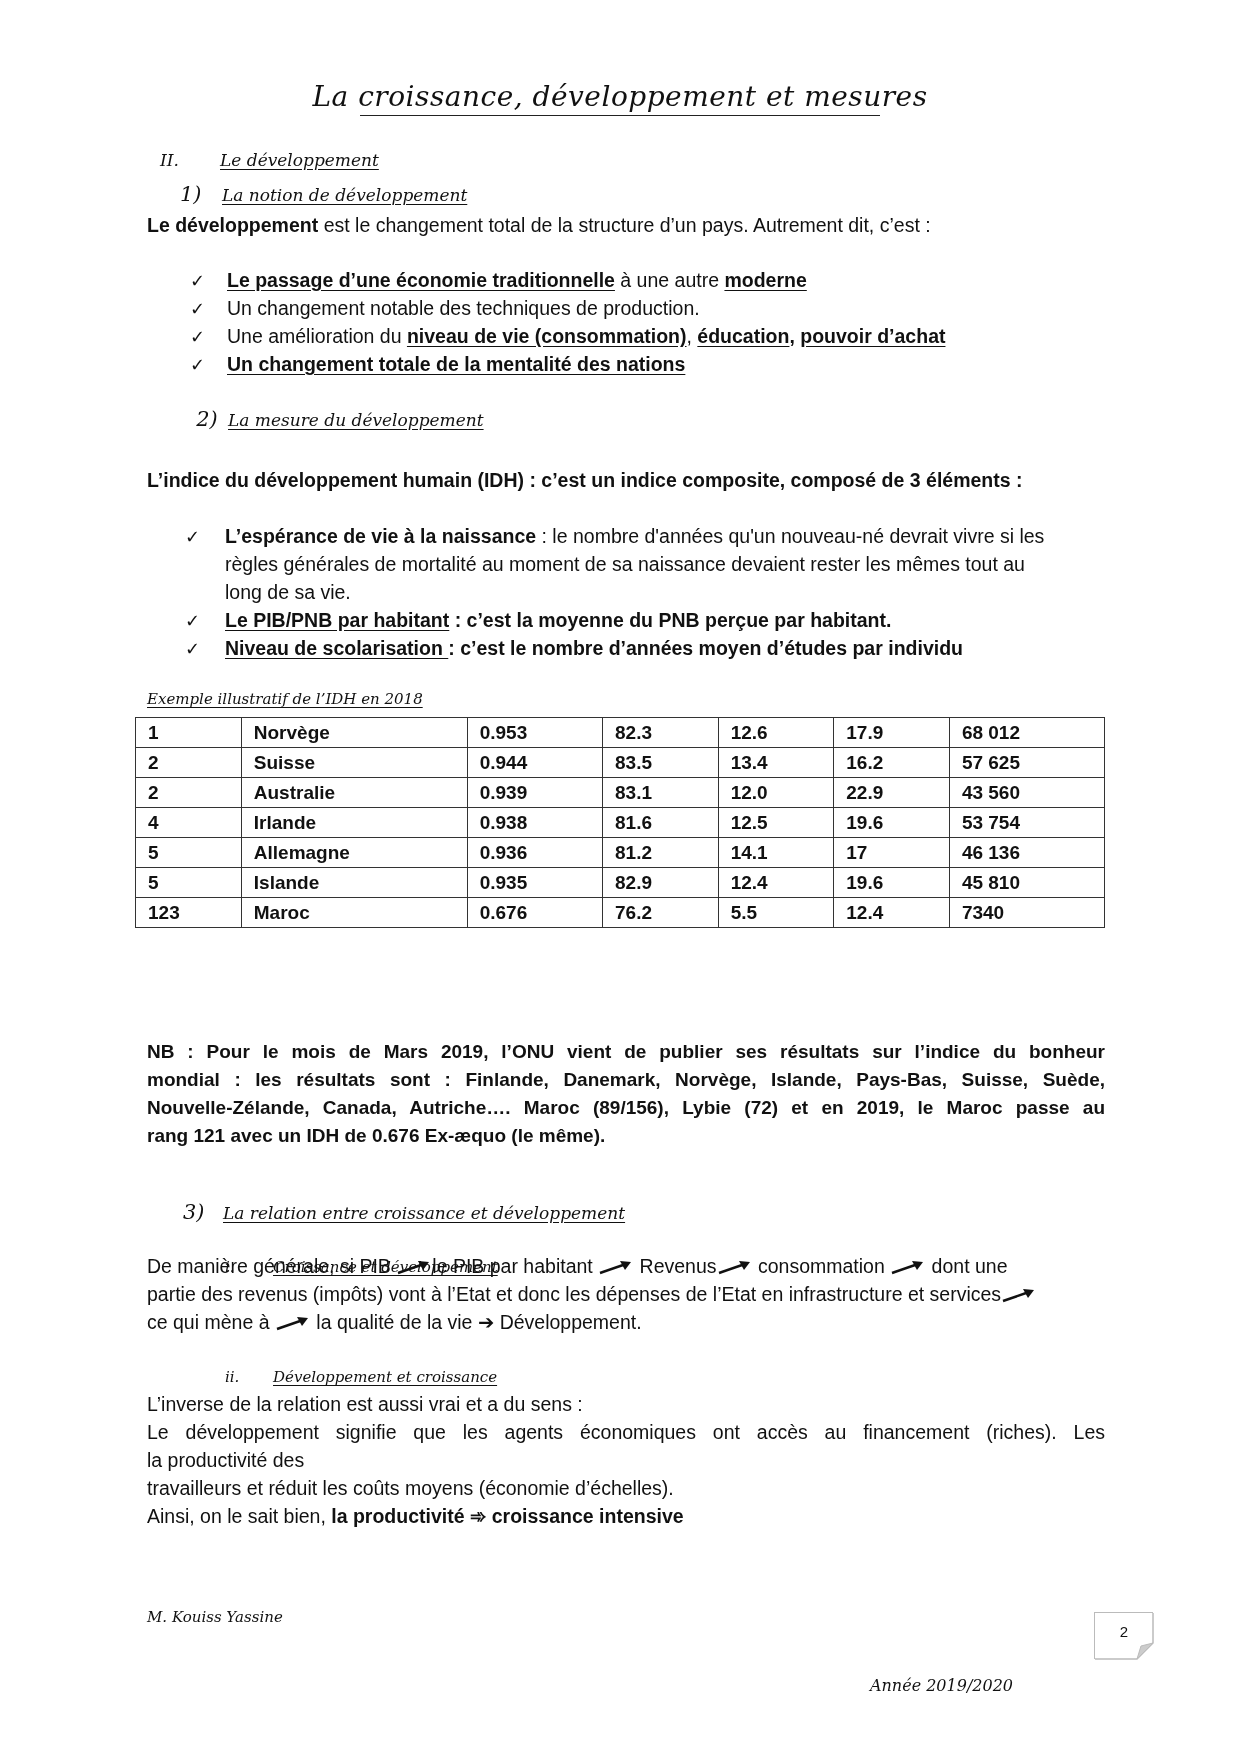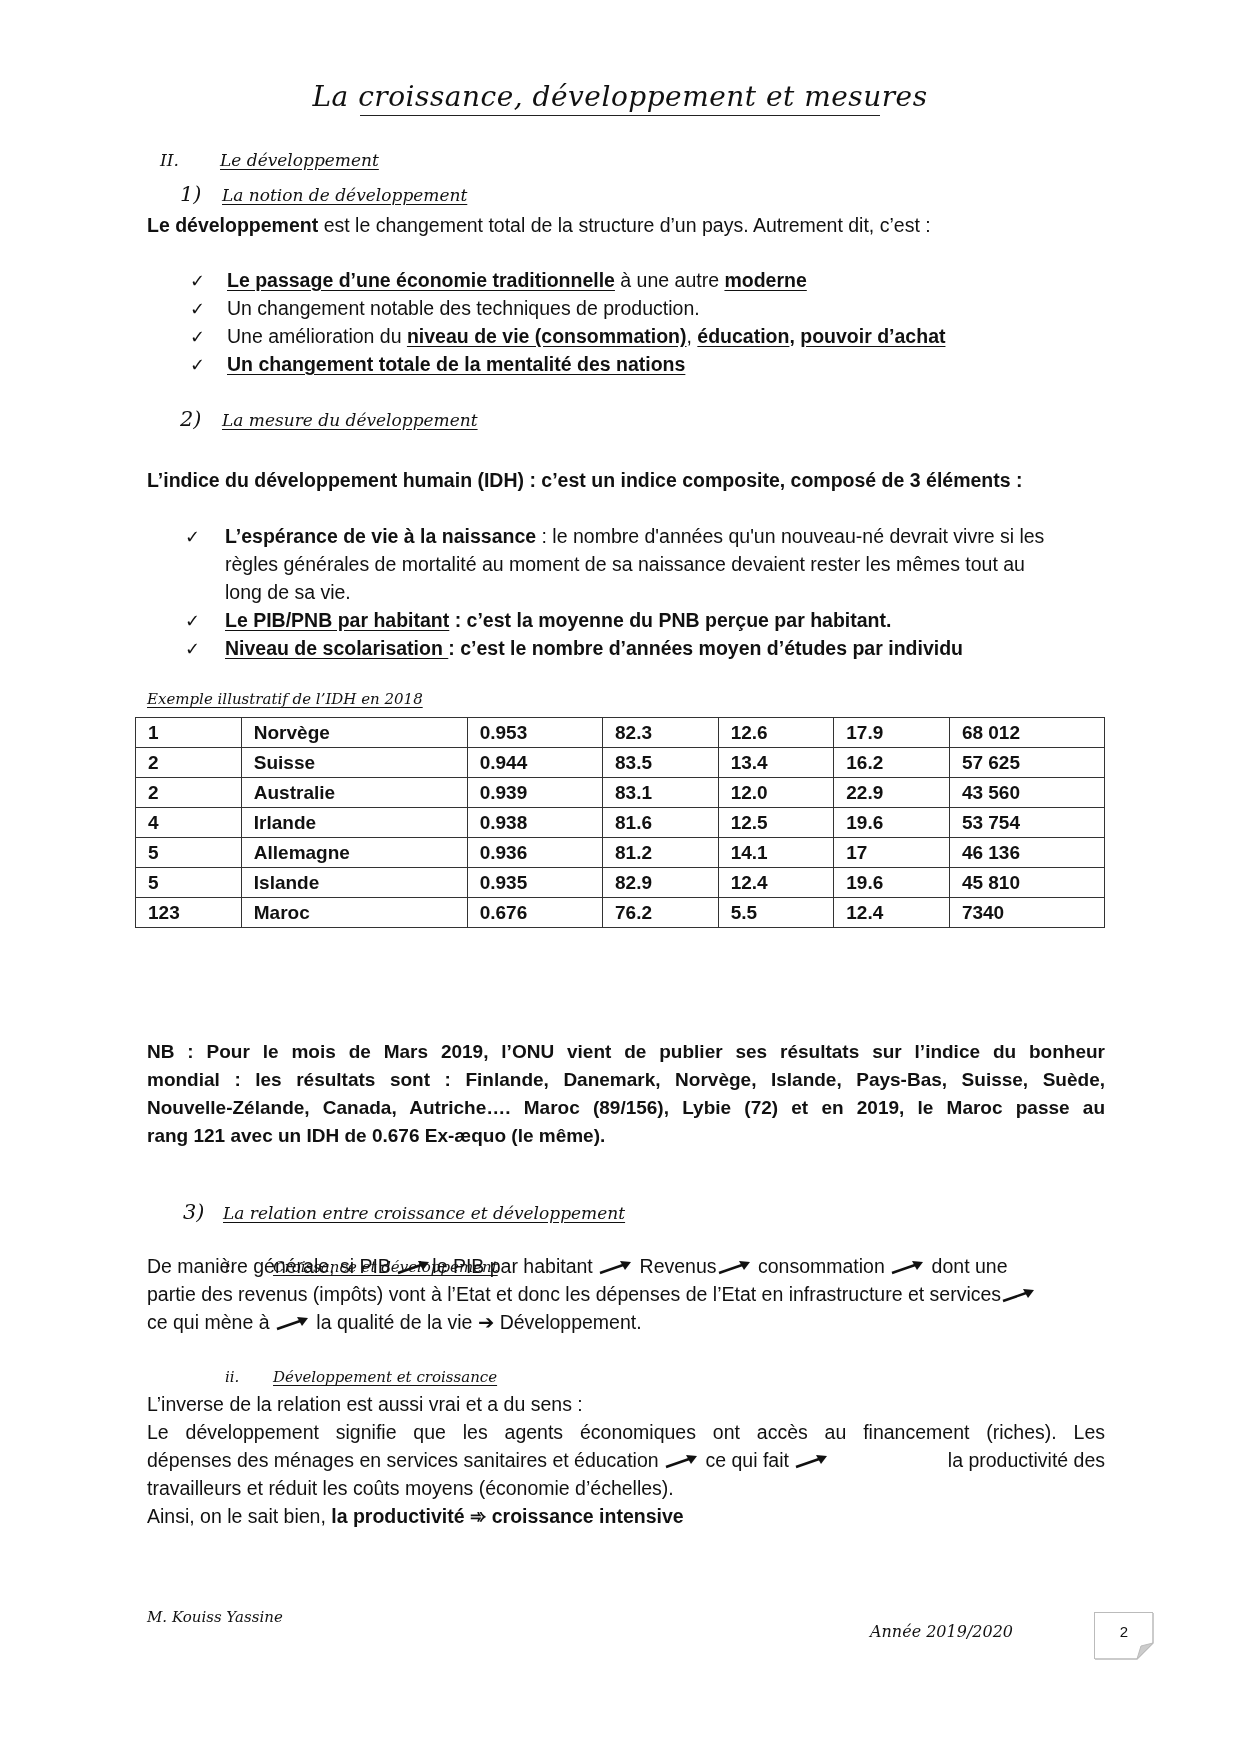--- a/index.html
+++ b/index.html
@@ -43,21 +43,21 @@
   <span class="b">Le développement</span><span> est le changement total de la structure d’un pays. Autrement dit, c’est :</span>
 </div>
 
 <div id="s1-bullets">
     <div class="bullet" style="left: 190px; top: 266px;"><span class="check">✓</span><span class="txt" style="left: 37px;"><span style="font-weight: bold; text-decoration: underline; text-underline-offset: 3px;"> Le passage d’une économie traditionnelle</span><span> à une autre </span><span style="font-weight: bold; text-decoration: underline; text-underline-offset: 3px;">moderne</span></span></div>
     <div class="bullet" style="left: 190px; top: 294px;"><span class="check">✓</span><span class="txt" style="left: 37px;"><span>Un changement notable des techniques de production.</span></span></div>
     <div class="bullet" style="left: 190px; top: 322px;"><span class="check">✓</span><span class="txt" style="left: 37px;"><span>Une amélioration du  </span><span style="font-weight: bold; text-decoration: underline; text-underline-offset: 3px;">niveau de vie (consommation)</span><span>, </span><span style="font-weight: bold; text-decoration: underline; text-underline-offset: 3px;">éducation</span><span style="font-weight: bold;">, </span><span style="font-weight: bold; text-decoration: underline; text-underline-offset: 3px;">pouvoir d’achat</span></span></div>
     <div class="bullet" style="left: 190px; top: 350px;"><span class="check">✓</span><span class="txt" style="left: 37px;"><span style="font-weight: bold; text-decoration: underline; text-underline-offset: 3px;">Un changement totale de la mentalité des nations</span></span></div>
   </div>
 
-<div class="abs hand h2" style="left:180px; top:407px;">
+<div class="abs hand h2" style="left:186px; top:407px;text-align:center;">
   <span style="display:inline-block;width:42px;font-size:21px;">2)</span><span class="u">La mesure du développement</span>
 </div>
 
 <div class="abs body b" style="left:147px; top:466px; white-space:nowrap;">L’indice du développement humain (IDH) : c’est un indice composite, composé de 3 éléments :</div>
 
 <div class="bullet" style="left:185px; top:522px;">
   <span class="check">✓</span>
   <span class="txt"><span class="b">L’espérance de vie à la naissance</span><span> : le nombre d'années qu'un nouveau-né devrait vivre si les</span></span>
   <span class="txt" style="top:28px;">règles générales de mortalité au moment de sa naissance devaient rester les mêmes tout au</span>
   <span class="txt" style="top:56px;">long de sa vie.</span>
@@ -184,34 +184,27 @@
 </div>
 
 <div class="abs hand h3" style="left:225px; top:1368px;">
   <span style="display:inline-block;width:48px;">ii.</span><span class="u">Développement et croissance</span>
 </div>
 
 <div class="abs body" style="left:147px; top:1390px; width:958px;">
   <div>L’inverse de la relation est aussi vrai et a du sens :</div>
   <div class="justify">Le développement signifie que les agents économiques ont accès au financement (riches). Les</div>
   <div style="display:flex; justify-content:space-between; white-space:nowrap;">
-    <span><span>dépenses des ménages en services sanitaires et éducation </span><svg class="arrow" viewBox="0 0 36 18">
-          <path d="M2 14 L28 5" stroke="#111" stroke-width="2.5"></path>
-          <path d="M22 2 L33 3 L27 11 Z" fill="#111"></path>
-        </svg><span> ce qui fait </span><svg class="arrow" viewBox="0 0 36 18">
-          <path d="M2 14 L28 5" stroke="#111" stroke-width="2.5"></path>
-          <path d="M22 2 L33 3 L27 11 Z" fill="#111"></path>
-        </svg></span>
     <span>  la productivité des</span>
   </div>
   <div>travailleurs et réduit les coûts moyens (économie d’échelles).</div>
   <div><span>Ainsi, on le sait bien, </span><span class="b">la productivité </span><span class="b">➾</span><span class="b"> croissance intensive</span></div>
 </div>
 
 <div class="abs hand" style="left:147px; top:1608px; font-size:15px;">M. Kouiss Yassine</div>
-<div class="abs hand" style="left:870px; top:1622px; font-size:16px;">Année 2019/2020</div>
+<div class="abs hand" style="left:870px; top:1676px; font-size:16px;">Année 2019/2020</div>
 <div class="abs pagebox">
   <svg style="position:absolute; left:0; top:0;" width="60" height="48" viewBox="0 0 60 48">
     <path d="M0 46 L42 46 L58 30 L58 0" fill="none" stroke="#bbb" stroke-width="1.5"></path>
     <path d="M42 46 L46 33 L58 30 Z" fill="#ccc" stroke="#bbb" stroke-width="1"></path>
   </svg>
   <div style="position:absolute; left:0; width:58px; top:10px; text-align:center; font-size:15px;">2</div>
 </div>
 
 </body></html>

